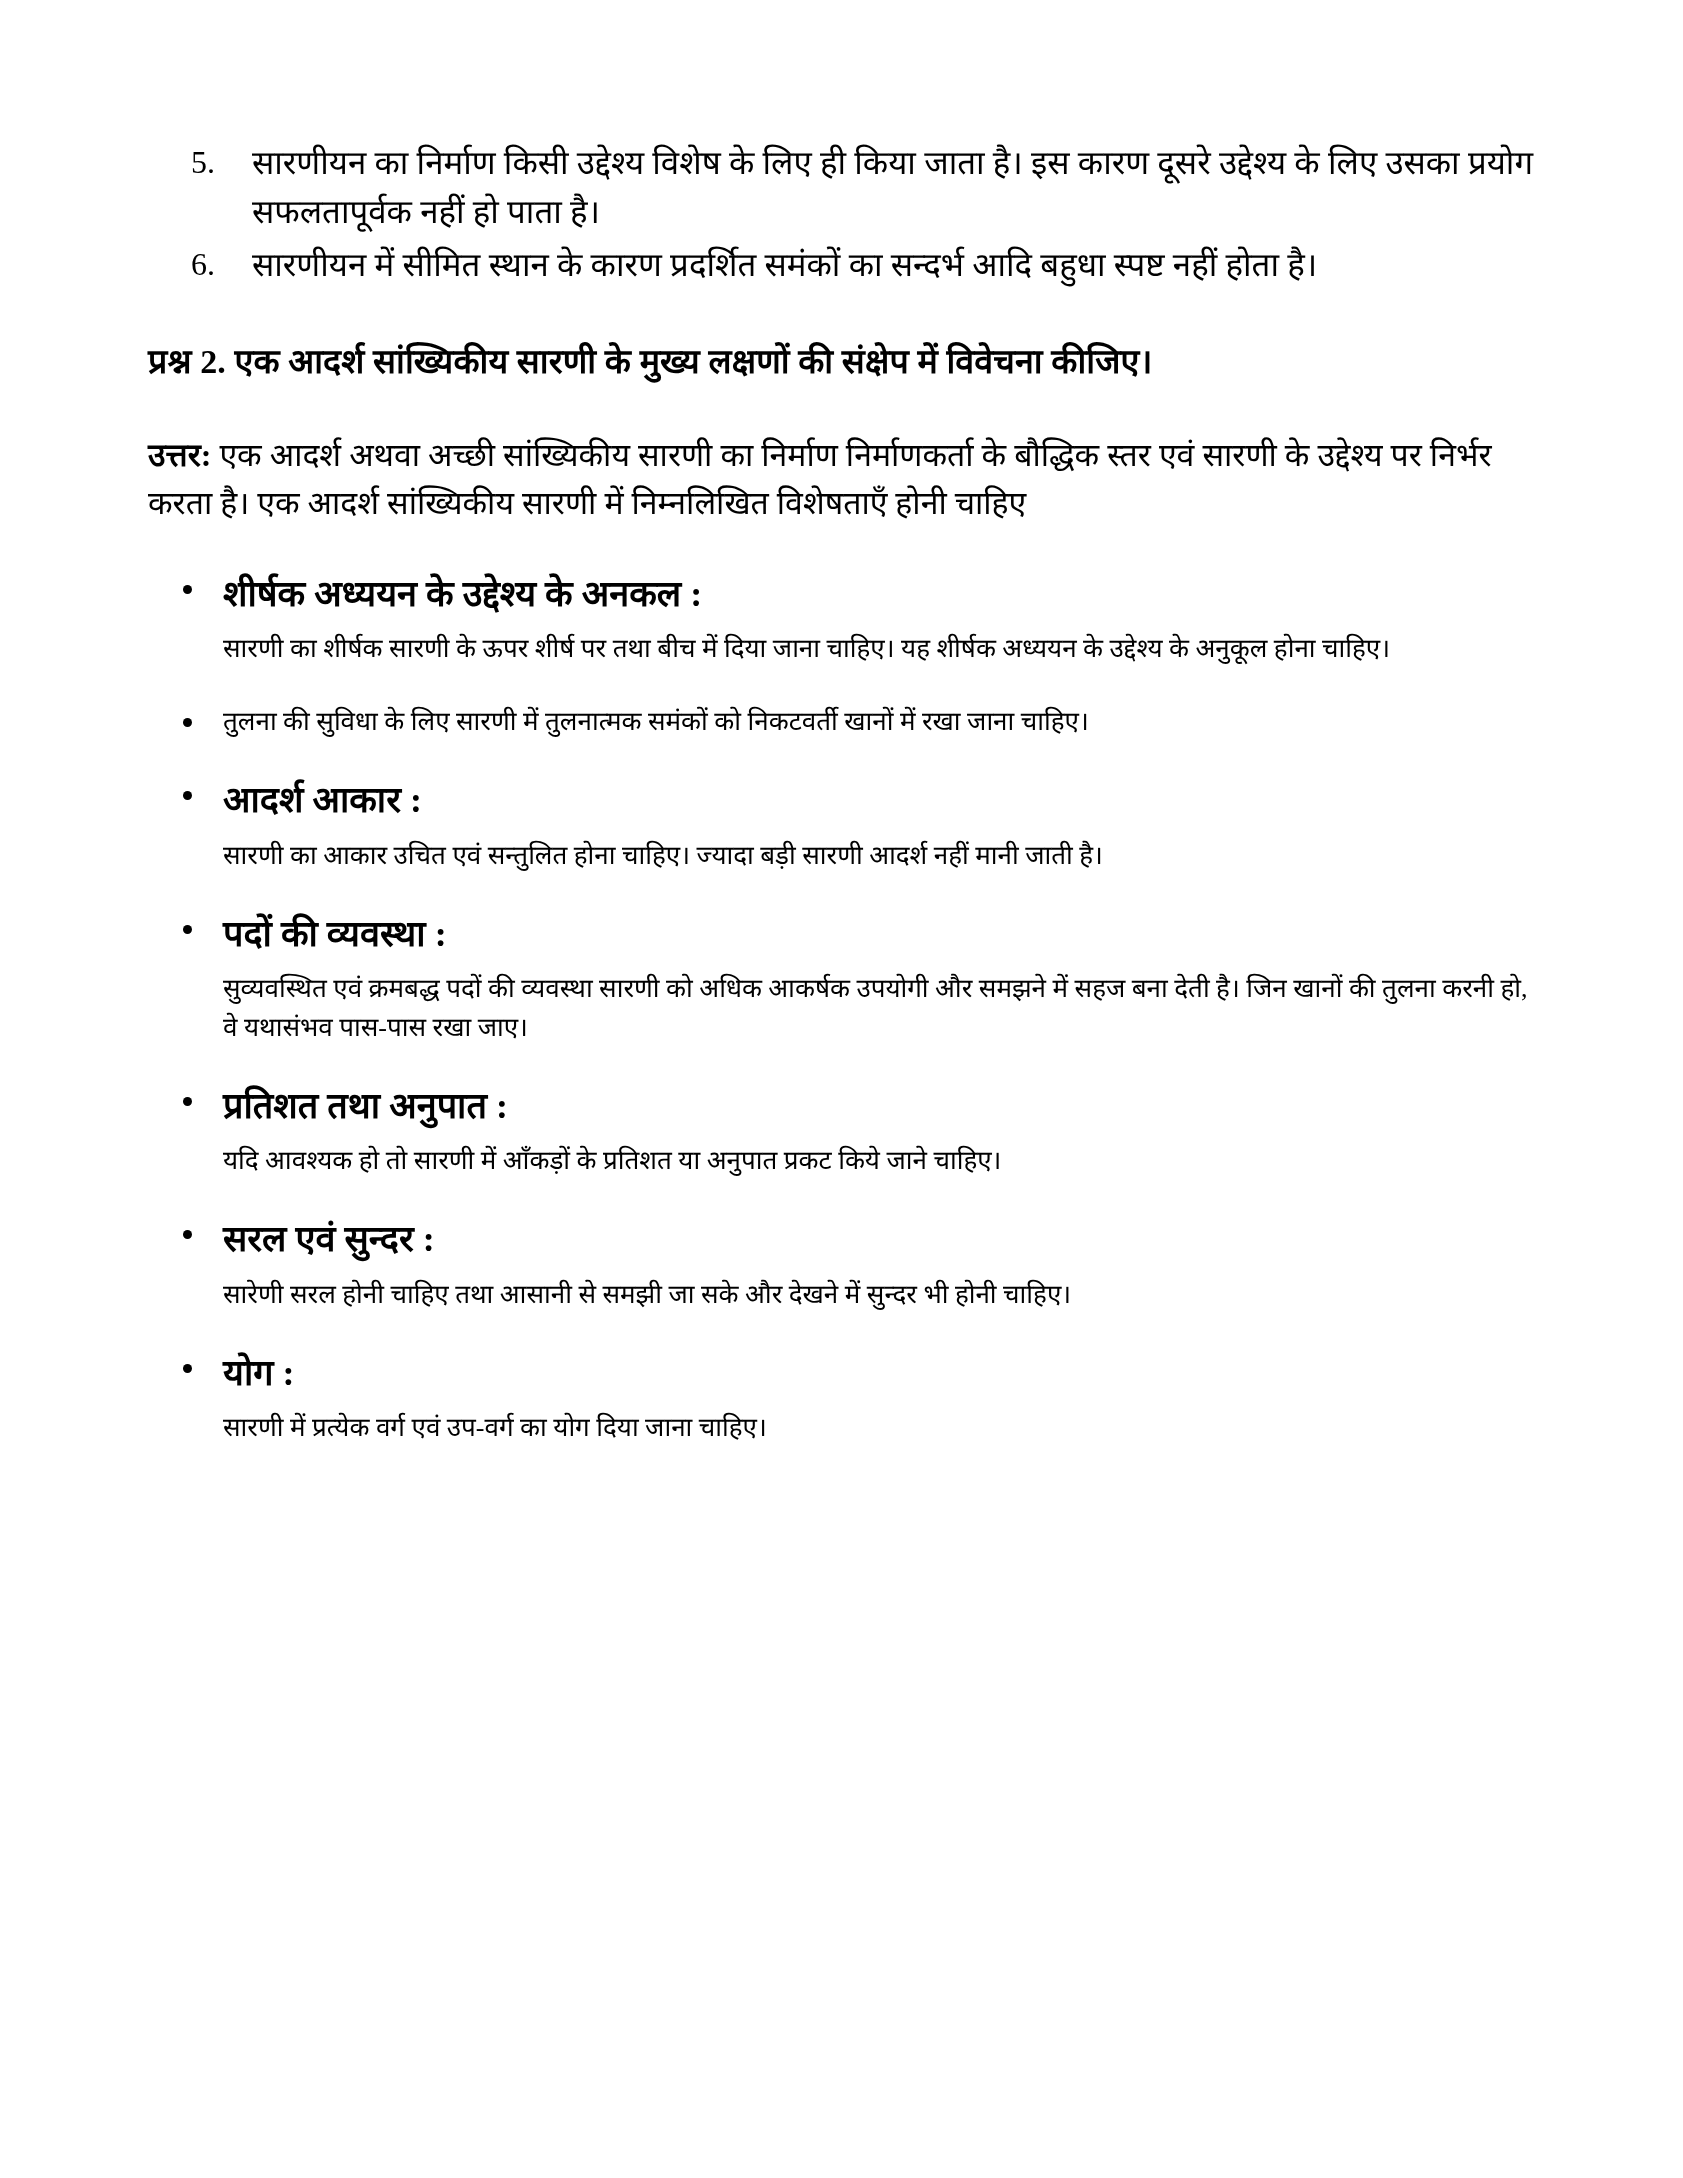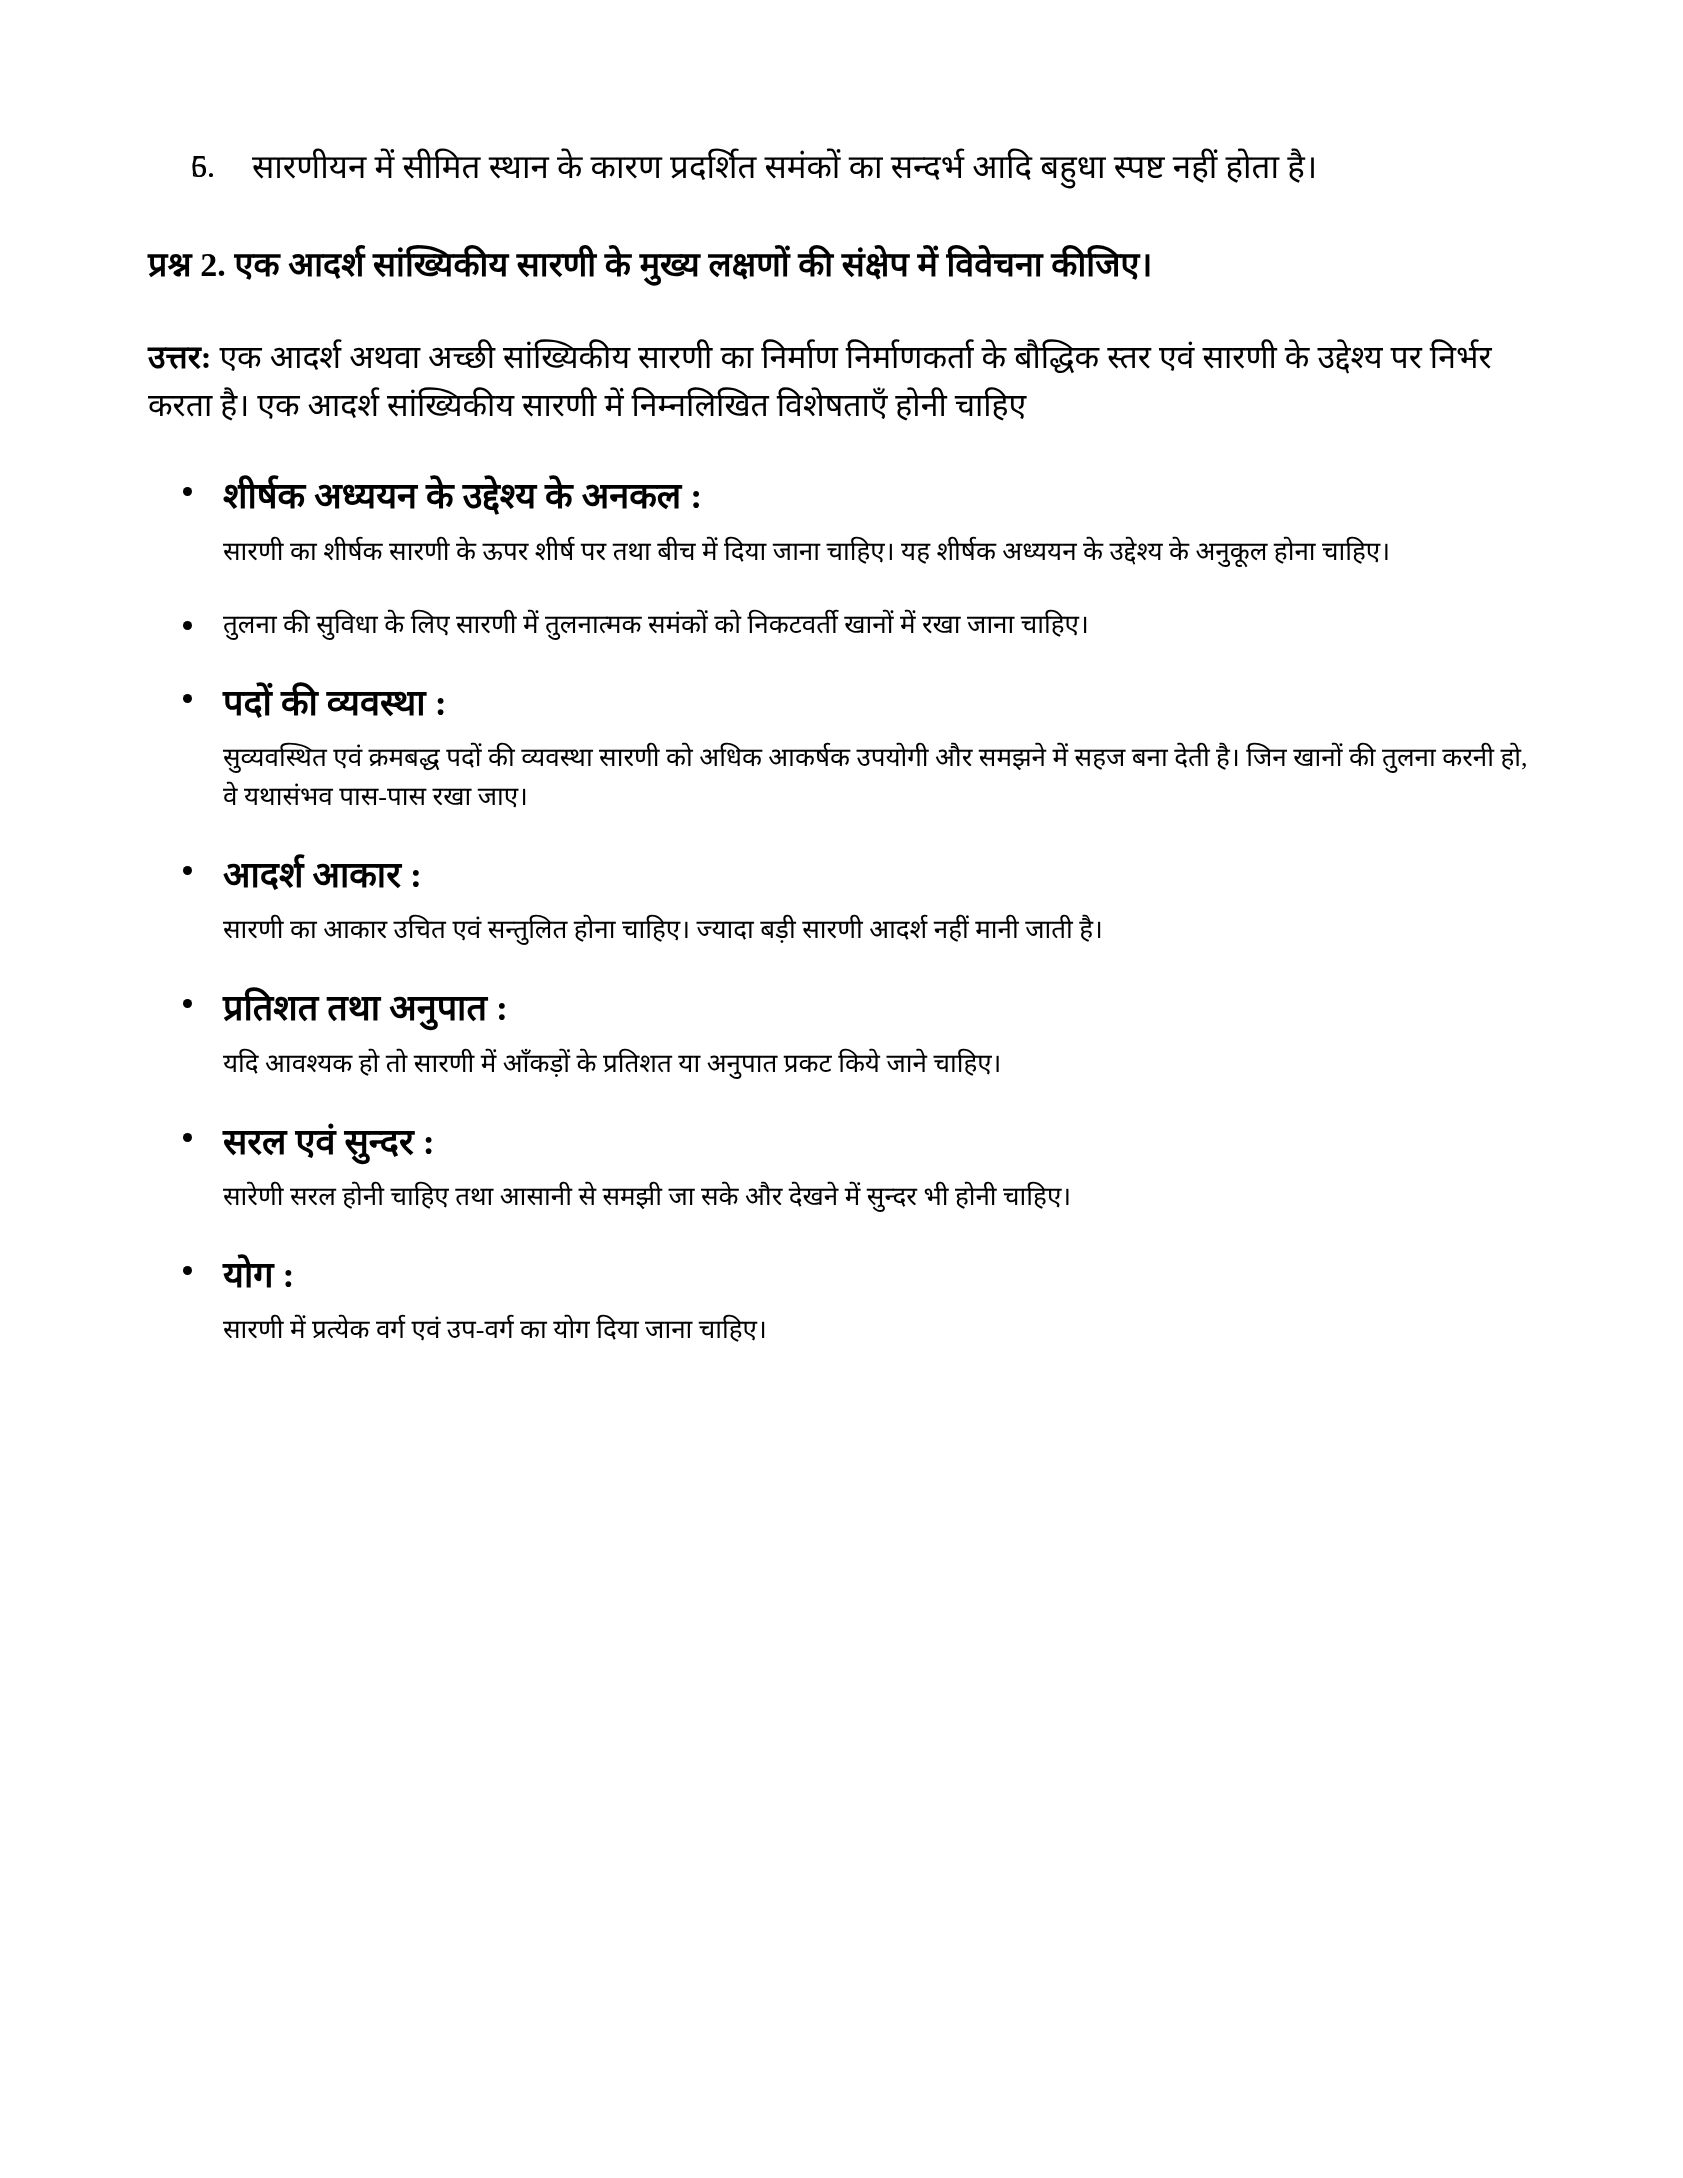--- a/index.html
+++ b/index.html
@@ -102,20 +102,21 @@
   }
 </style>
 </head>
 <body>
 
 <div class="page">
 
   <ol class="num-list">
     <li class="num-item">
       <span class="num-marker">5.</span>
+      <span>सारणीयन का निर्माण किसी उद्देश्य विशेष के लिए ही किया जाता है। इस कारण दूसरे उद्देश्य के लिए उसका प्रयोग सफलतापूर्वक नहीं हो पाता है।</span>
     </li>
     <li class="num-item">
       <span class="num-marker">6.</span>
       <span>सारणीयन में सीमित स्थान के कारण प्रदर्शित समंकों का सन्दर्भ आदि बहुधा स्पष्ट नहीं होता है।</span>
     </li>
   </ol>
 
   <div class="question-heading">प्रश्न 2. एक आदर्श सांख्यिकीय सारणी के मुख्य लक्षणों की संक्षेप में विवेचना कीजिए।</div>
 
   <div class="answer-para">
@@ -130,28 +131,28 @@
       <div class="feature-body">सारणी का शीर्षक सारणी के ऊपर शीर्ष पर तथा बीच में दिया जाना चाहिए। यह शीर्षक अध्ययन के उद्देश्य के अनुकूल होना चाहिए।</div>
     </li>
 
     <li class="feature-item">
       <span class="bullet-dot"></span>
       <div class="feature-body">तुलना की सुविधा के लिए सारणी में तुलनात्मक समंकों को निकटवर्ती खानों में रखा जाना चाहिए।</div>
     </li>
 
     <li class="feature-item">
       <span class="bullet-dot"></span>
-      <div class="feature-title">पदों की व्यवस्था :</div>
-      <div class="feature-body">सुव्यवस्थित एवं क्रमबद्ध पदों की व्यवस्था सारणी को अधिक आकर्षक उपयोगी और समझने में सहज बना देती है। जिन खानों की तुलना करनी हो, वे यथासंभव पास-पास रखा जाए।</div>
+      <div class="feature-title">आदर्श आकार :</div>
+      <div class="feature-body">सारणी का आकार उचित एवं सन्तुलित होना चाहिए। ज्यादा बड़ी सारणी आदर्श नहीं मानी जाती है।</div>
     </li>
 
     <li class="feature-item">
       <span class="bullet-dot"></span>
-      <div class="feature-title">आदर्श आकार :</div>
-      <div class="feature-body">सारणी का आकार उचित एवं सन्तुलित होना चाहिए। ज्यादा बड़ी सारणी आदर्श नहीं मानी जाती है।</div>
+      <div class="feature-title">पदों की व्यवस्था :</div>
+      <div class="feature-body">सुव्यवस्थित एवं क्रमबद्ध पदों की व्यवस्था सारणी को अधिक आकर्षक उपयोगी और समझने में सहज बना देती है। जिन खानों की तुलना करनी हो, वे यथासंभव पास-पास रखा जाए।</div>
     </li>
 
     <li class="feature-item">
       <span class="bullet-dot"></span>
       <div class="feature-title">प्रतिशत तथा अनुपात :</div>
       <div class="feature-body">यदि आवश्यक हो तो सारणी में आँकड़ों के प्रतिशत या अनुपात प्रकट किये जाने चाहिए।</div>
     </li>
 
     <li class="feature-item">
       <span class="bullet-dot"></span>

